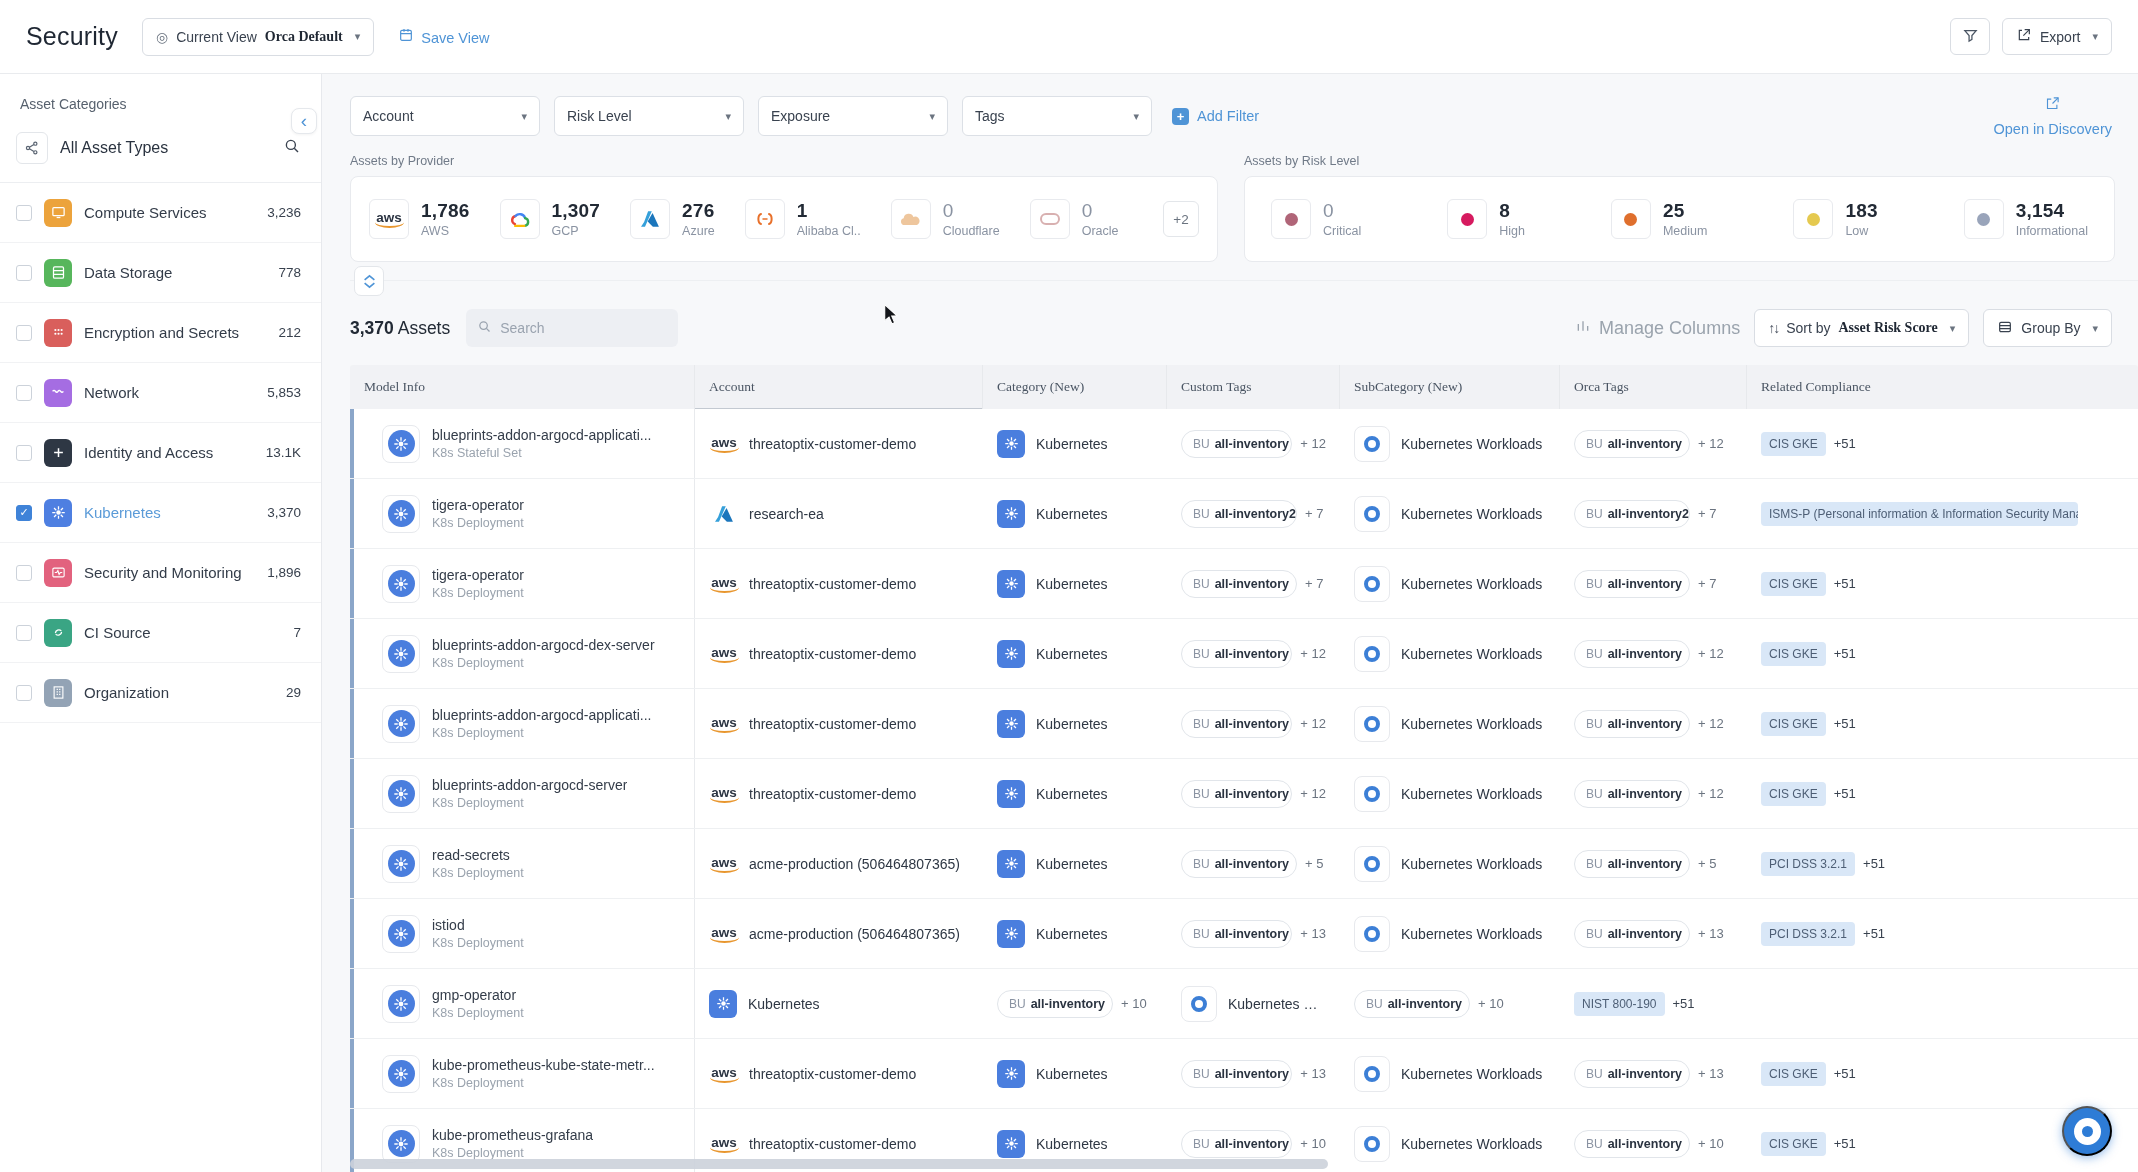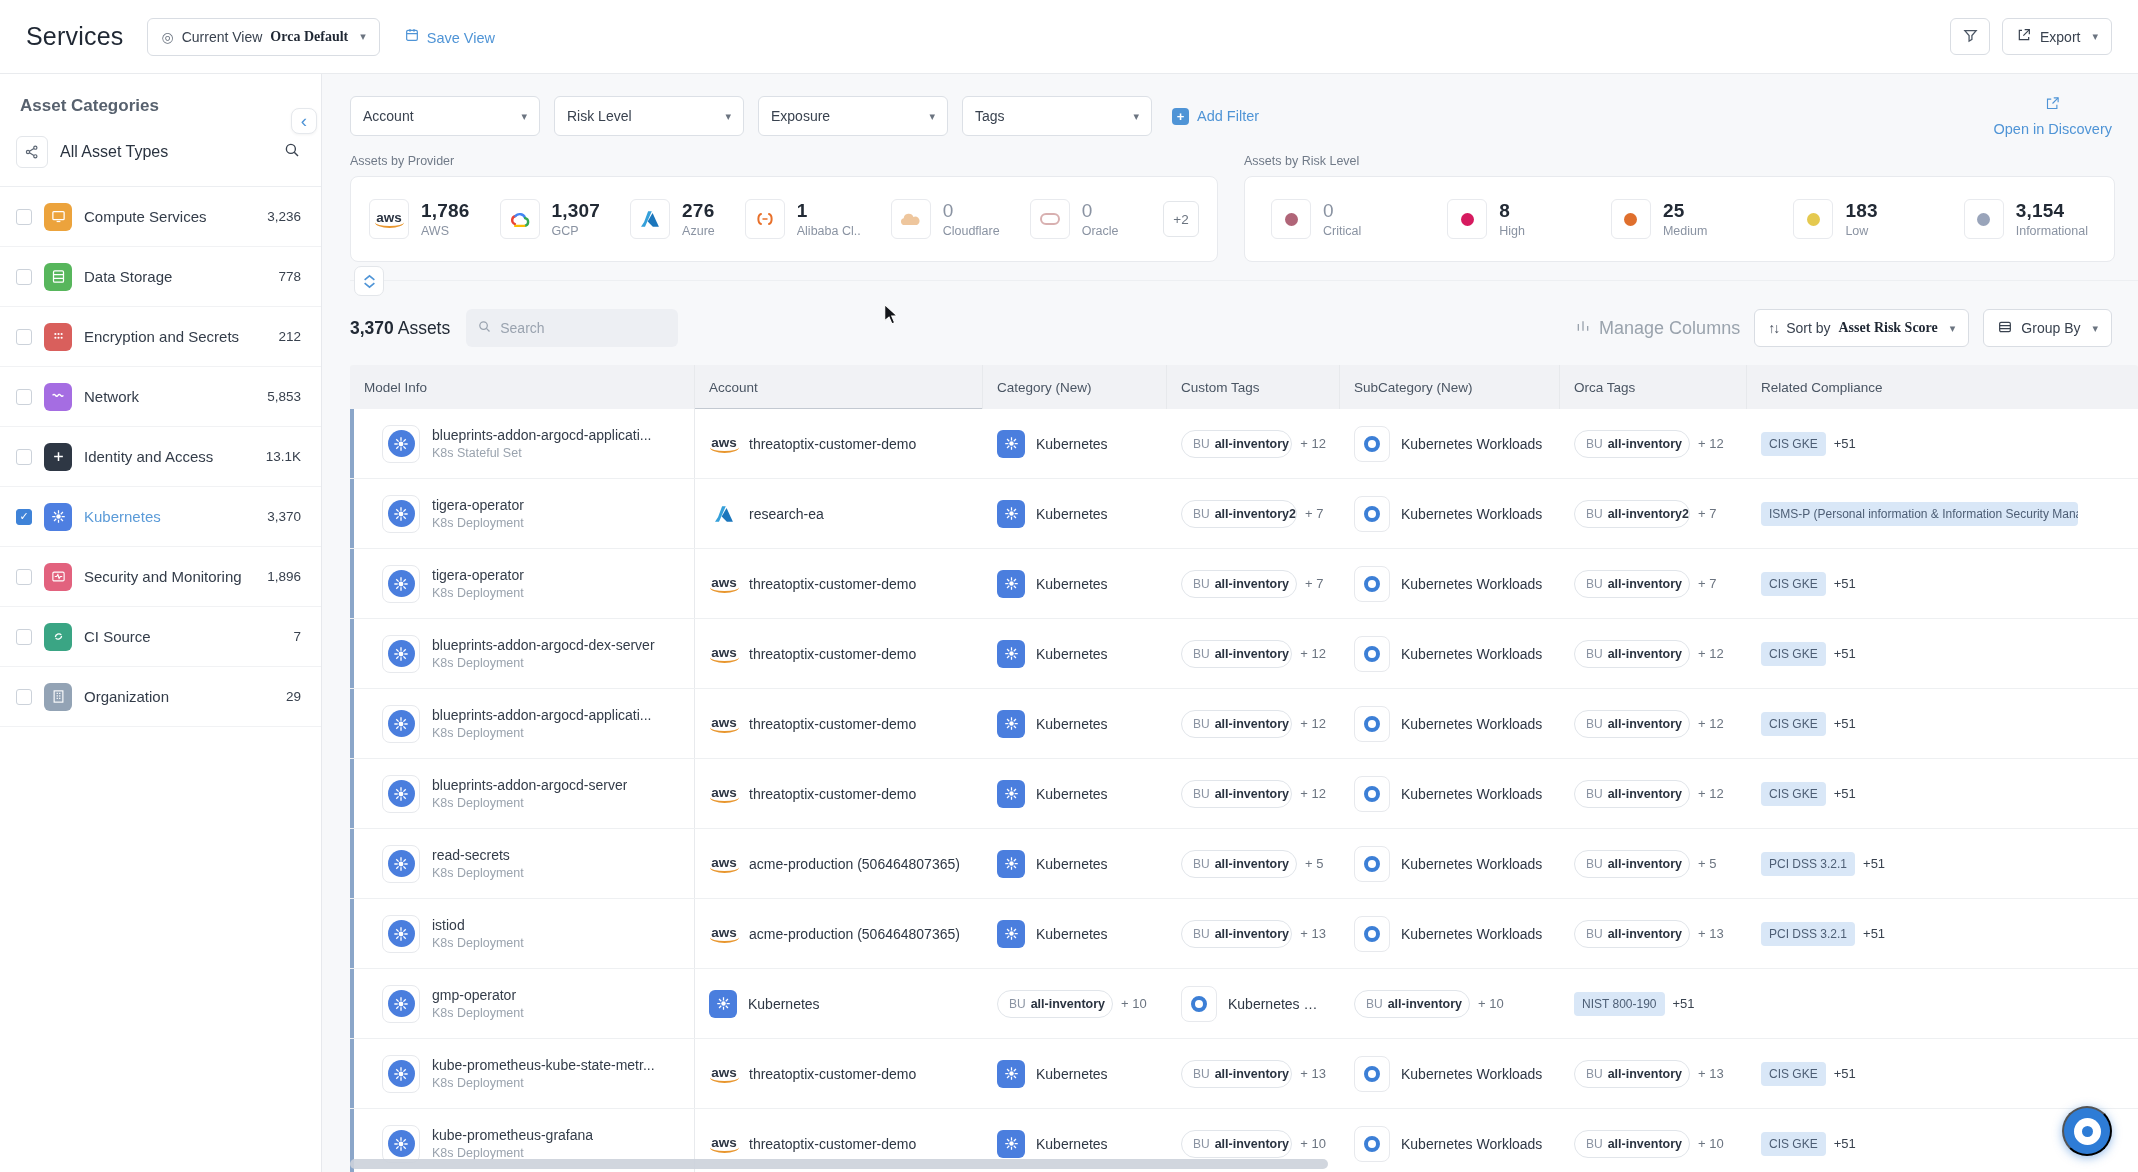--- a/index.html
+++ b/index.html
@@ -13,21 +13,21 @@
   .pill-btn b { color:#1f2733;font-family:Liberation Serif, serif; }
   .caret { color:#6b7480; font-size:11px; margin-left:4px; }
   .linkblue { color:#4f94d6; }
   .save-view { display:inline-flex; align-items:flex-end; gap:7px; font-size:14.5px; }
   .topbar-right { margin-left:auto; display:flex; align-items:center; gap:12px; }
   .icon-btn { width:40px; height:37px; border:1px solid #d9dde3; border-radius:6px; background:#fff; display:flex; align-items:center; justify-content:center; }
 
   
   .layout { display:flex; height:1098px; }
   .sidebar { width:322px; background:#fff; border-right:1px solid #e7e9ed; position:relative; flex:none; }
-  .sb-title { font-size:17px; font-weight:bold; color:#57616e; padding:22px 20px 12px; }
+  .sb-title { font-size:14px; font-weight:normal; color:#57616e; padding:22px 20px 12px; }
   .collapse-btn { position:absolute; top:34px; right:4px; width:26px; height:26px; background:#fff; border:1px solid #e5e8ec; border-radius:8px; color:#4f94d6; font-size:19px; line-height:22px; text-align:center; box-shadow:0 1px 3px rgba(0,0,0,.05); }
   .all-types { display:flex; align-items:center; gap:12px; padding:8px 20px 18px 16px; border-bottom:1px solid #eceef1; }
   .badge-icon { width:32px; height:32px; border:1px solid #e3e6ea; border-radius:6px; display:flex; align-items:center; justify-content:center; background:#fff; flex:none; }
   .all-types-label { font-size:16px; color:#2a3340; flex:1; }
   .cat-row { display:flex; align-items:center; height:60px; padding:0 20px 0 16px; border-bottom:1px solid #f1f2f4; background:#fff; }
   .cb { width:16px; height:16px; border:1.5px solid #ccd2da; border-radius:3px; background:#fff; flex:none; display:flex; align-items:center; justify-content:center; font-size:11px; color:#fff; }
   .cb.checked { background:#3f83d8; border-color:#3f83d8; }
   .cat-icon { width:28px; height:28px; border-radius:6px; margin:0 12px; display:flex; align-items:center; justify-content:center; flex:none; }
   .cat-label { flex:1; font-size:15px; color:#333c49; white-space:nowrap; }
   .cat-label.selected { color:#5b9bd8; }
@@ -64,21 +64,21 @@
   .search-box { width:212px; height:38px; background:#edeff3; border-radius:6px; display:flex; align-items:center; gap:8px; padding:0 11px; }
   .search-box input { border:none; background:transparent; outline:none; font-size:14px; color:#39424f; width:100%; font-family:"Liberation Sans",sans-serif; }
   .search-box input::placeholder { color:#9aa3af; }
   .toolbar-right { margin-left:auto; display:flex; align-items:center; gap:14px; }
   .manage-cols { color:#9aa3ad; font-size:18px; display:flex; align-items:center; gap:8px; }
   .sort-arrows { letter-spacing:-2px; color:#4a5260; font-size:14px; }
 
   
   .table { margin-top:18px; width:1788px; }
   .grid-cols { display:grid; grid-template-columns:345px 288px 184px 173px 220px 187px minmax(0,1fr); }
-  .thead { background:#f1f2f5; height:44px; align-items:center; border-radius:3px 3px 0 0; }
+  .thead { background:#f1f2f5; height:44px; align-items:center; border-radius:3px 3px 0 0;font-family:Liberation Serif, serif; }
   .th { font-size:13.5px; color:#4a5563; padding:0 14px; height:100%; display:flex; align-items:center; border-right:1px solid #e7e9ec; position:relative; white-space:nowrap; }
   .th:last-child { border-right:none; }
   .th.sorted::after { content:""; position:absolute; left:0; right:0; bottom:-2px; height:3px; background:#c3c9d1; }
   .tr { height:70px; background:#fff; border-bottom:1px solid #eef0f2; position:relative; align-items:center; }
   .tr::before { content:""; position:absolute; left:0; top:0; bottom:0; width:4px; background:#8ba6c9; }
   .td { display:flex; align-items:center; padding:0 14px; min-width:0; height:100%; }
   .td-model { gap:12px; border-right:1px solid #e8eaed; padding-left:32px; }
   .asset-icon { width:38px; height:38px; border:1px solid #e7e9ed; border-radius:8px; background:#fff; display:flex; align-items:center; justify-content:center; flex:none; }
   .k8s-badge { width:27px; height:27px; border-radius:50%; background:#4a7ede; display:flex; align-items:center; justify-content:center; }
   .model-text { min-width:0; }
@@ -104,21 +104,21 @@
   .hscroll { position:absolute; left:350px; bottom:3px; width:978px; height:10px; background:#ccd2da; border-radius:6px; opacity:.9; }
   .fab { position:absolute; right:26px; bottom:16px; width:50px; height:50px; border-radius:50%; background:#2e7cd6; box-shadow:0 2px 10px rgba(46,124,214,.5); display:flex; align-items:center; justify-content:center; }
   .fab-ring { width:27px; height:27px; border-radius:50%; background:#fff; position:relative; }
   .fab-ring::after { content:""; position:absolute; inset:8px; background:#2e7cd6; border-radius:50%; }
   .cursor { position:absolute; left:884px; top:304px; z-index:50; }
 </style>
 </head>
 <body>
 
 <div class="topbar">
-  <div class="app-title">Services</div>
+  <div class="app-title">Security</div>
   <button class="pill-btn">
     <span style="color:#6b7480;">◎</span>
     <span>Current View</span>
     <b>Orca Default</b>
     <span class="caret">▾</span>
   </button>
   <a class="linkblue save-view">
     <span>
       <svg viewBox="0 0 24 24" width="16" height="16" fill="none" stroke="#4f94d6" stroke-width="1.8">
           <rect x="4" y="5" width="16" height="15" rx="2"></rect>

